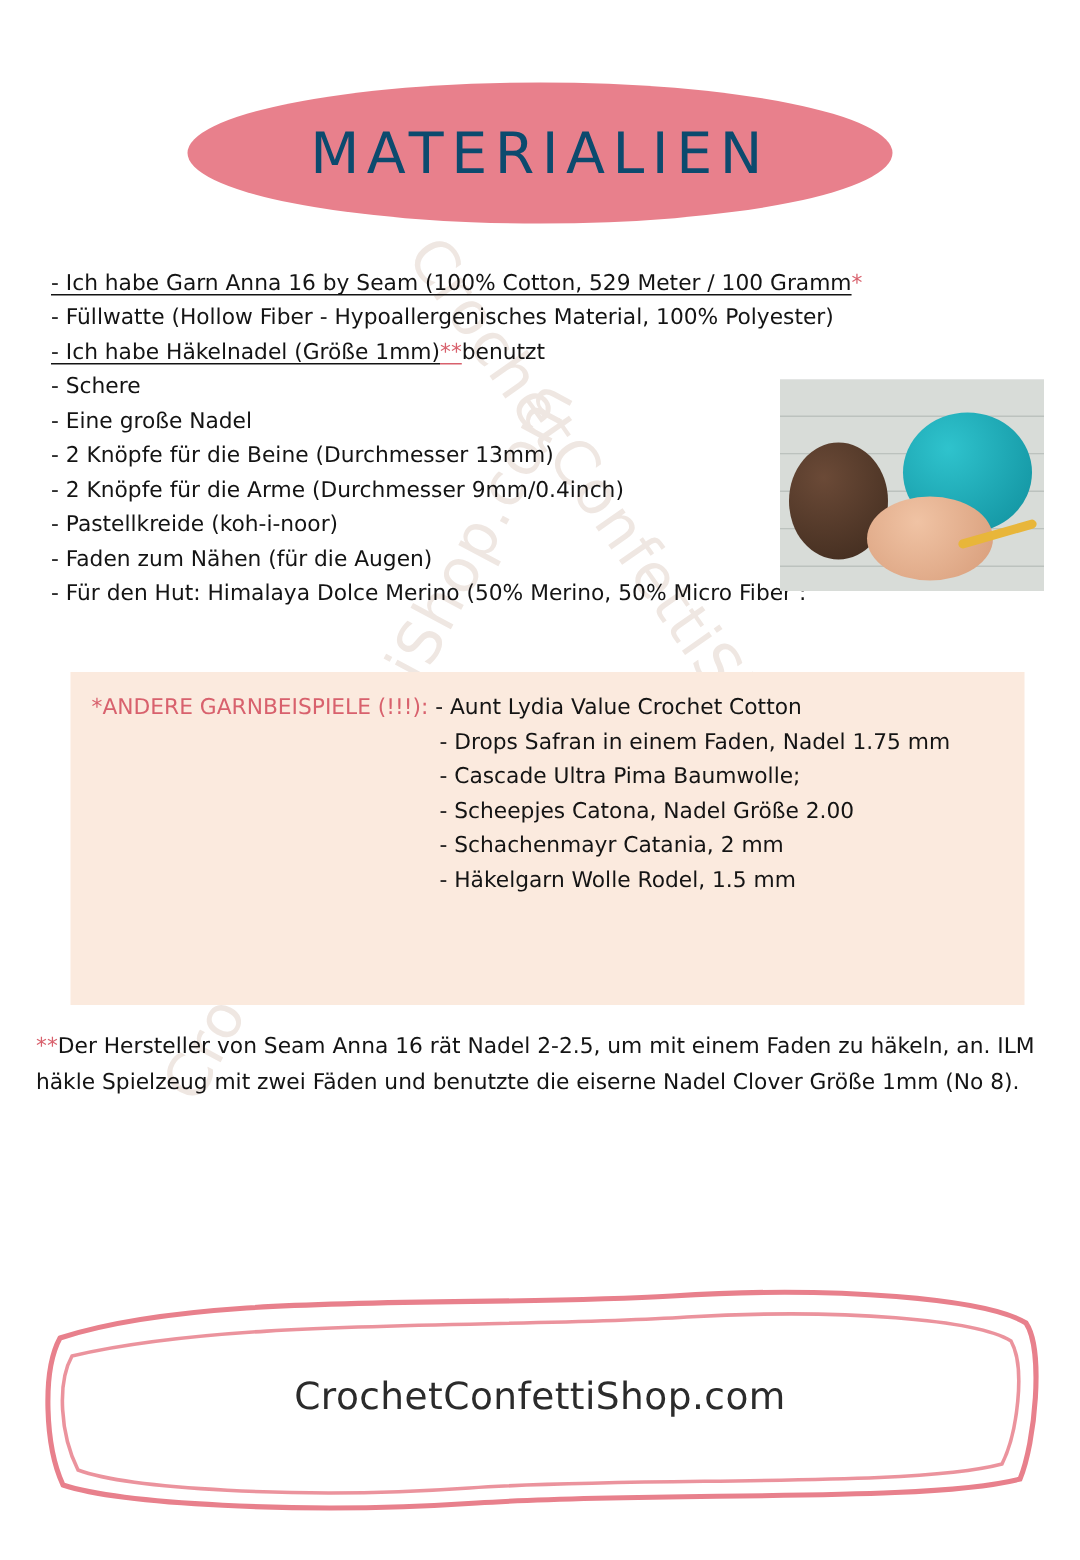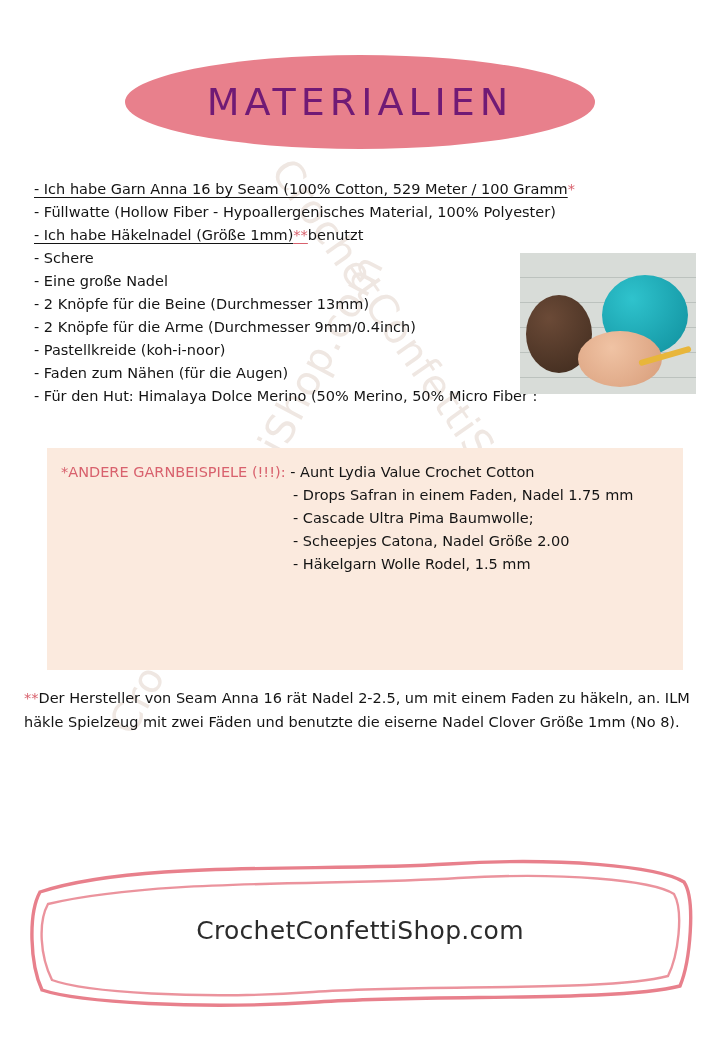--- a/index.html
+++ b/index.html
@@ -55,21 +55,21 @@
   .banner {
     width: 470px;
     height: 94px;
     background: #e8808c;
     border-radius: 50% / 50%;
     display: flex;
     justify-content: center;
     align-items: center;
   }
   .banner-title {
-    color: #701a75;
+    color: #0c4a6e;
     font-size: 38px;
     letter-spacing: 5px;
     font-family: "DejaVu Sans", sans-serif;
   }
 
   
   .materials {
     position: absolute;
     left: 26px;
     top: 178px;
@@ -261,20 +261,21 @@
 <div class="examples-box">
   <div class="examples-inner">
     <div class="examples-head">
       <span class="star">*ANDERE GARNBEISPIELE  (!!!):</span>
       <span>- Aunt Lydia Value Crochet Cotton</span>
     </div>
     <div class="ex-list">
       <div class="ex-item">- Drops Safran  in einem Faden, Nadel 1.75 mm</div>
       <div class="ex-item">- Cascade Ultra Pima Baumwolle;</div>
       <div class="ex-item">- Scheepjes  Catona,  Nadel Größe  2.00</div>
+      <div class="ex-item">- Schachenmayr   Catania,  2 mm</div>
       <div class="ex-item">- Häkelgarn Wolle Rodel, 1.5 mm</div>
     </div>
   </div>
 </div>
 
 <div class="note">
   <div><span class="star">**</span><span>Der Hersteller von Seam Anna 16 rät Nadel 2-2.5, um mit einem Faden zu häkeln, an. ILM</span></div>
   <div>häkle Spielzeug mit zwei Fäden und benutzte die eiserne Nadel Clover Größe 1mm (No 8).</div>
 </div>
 

